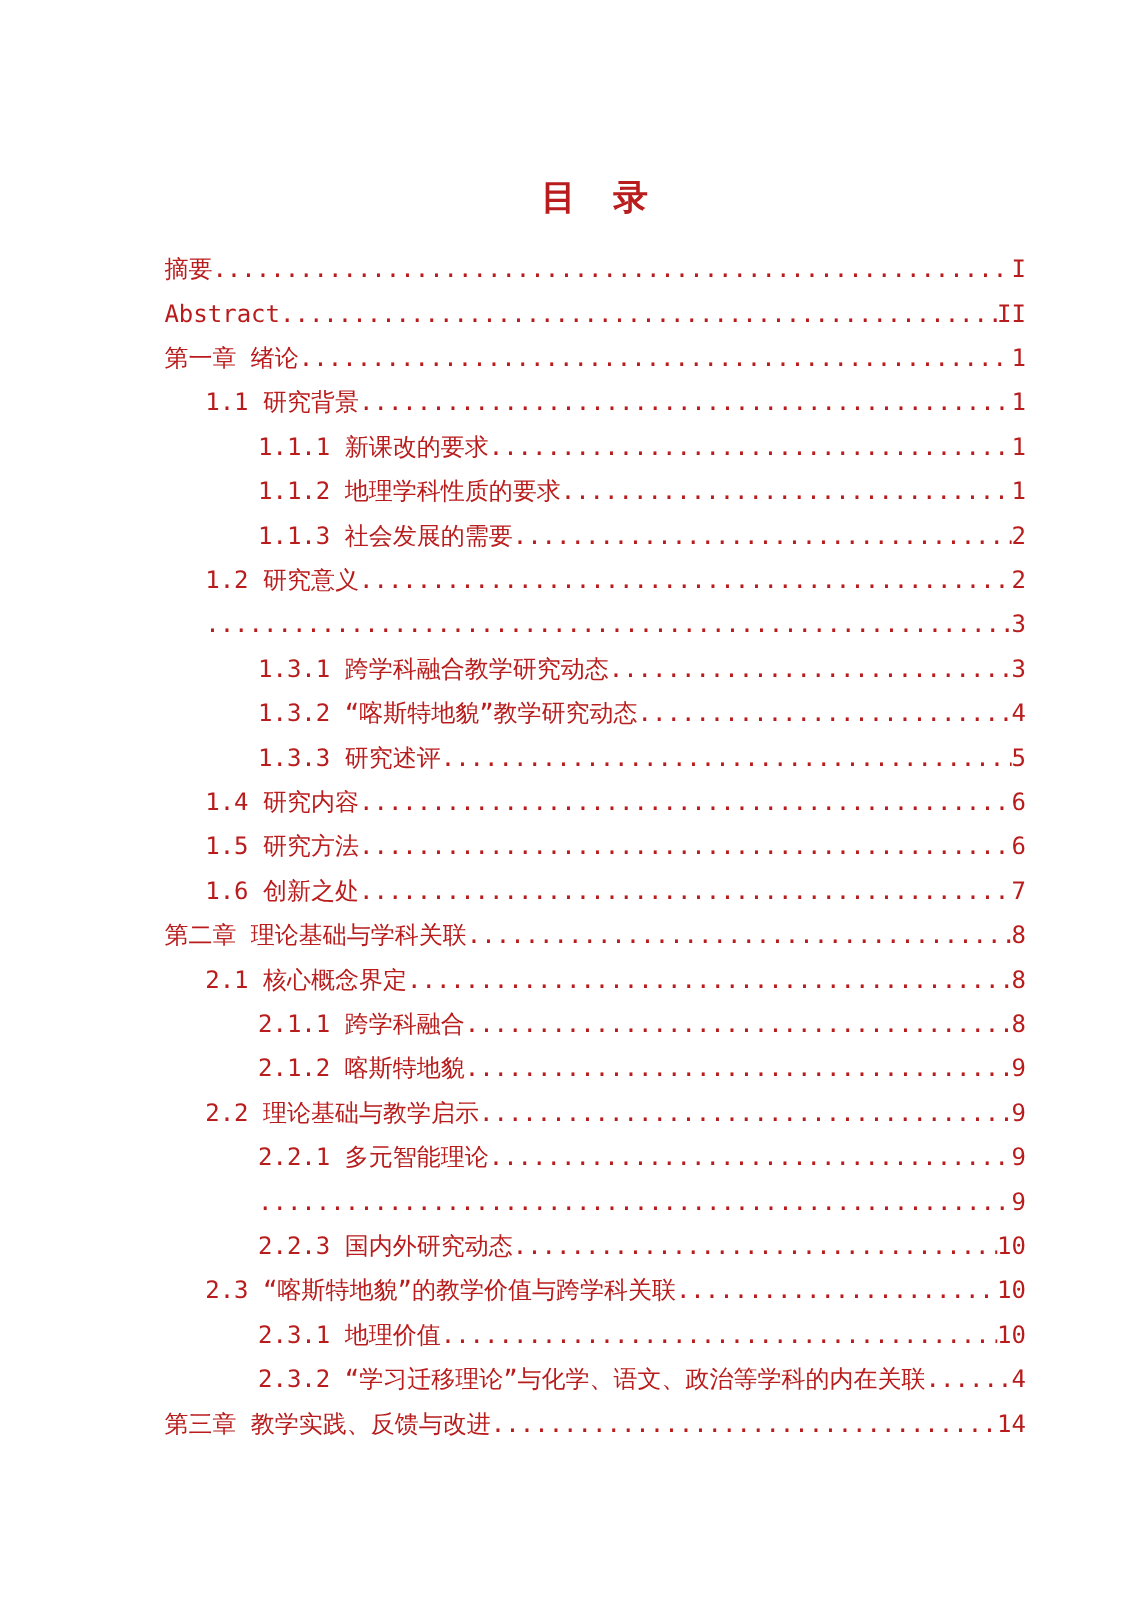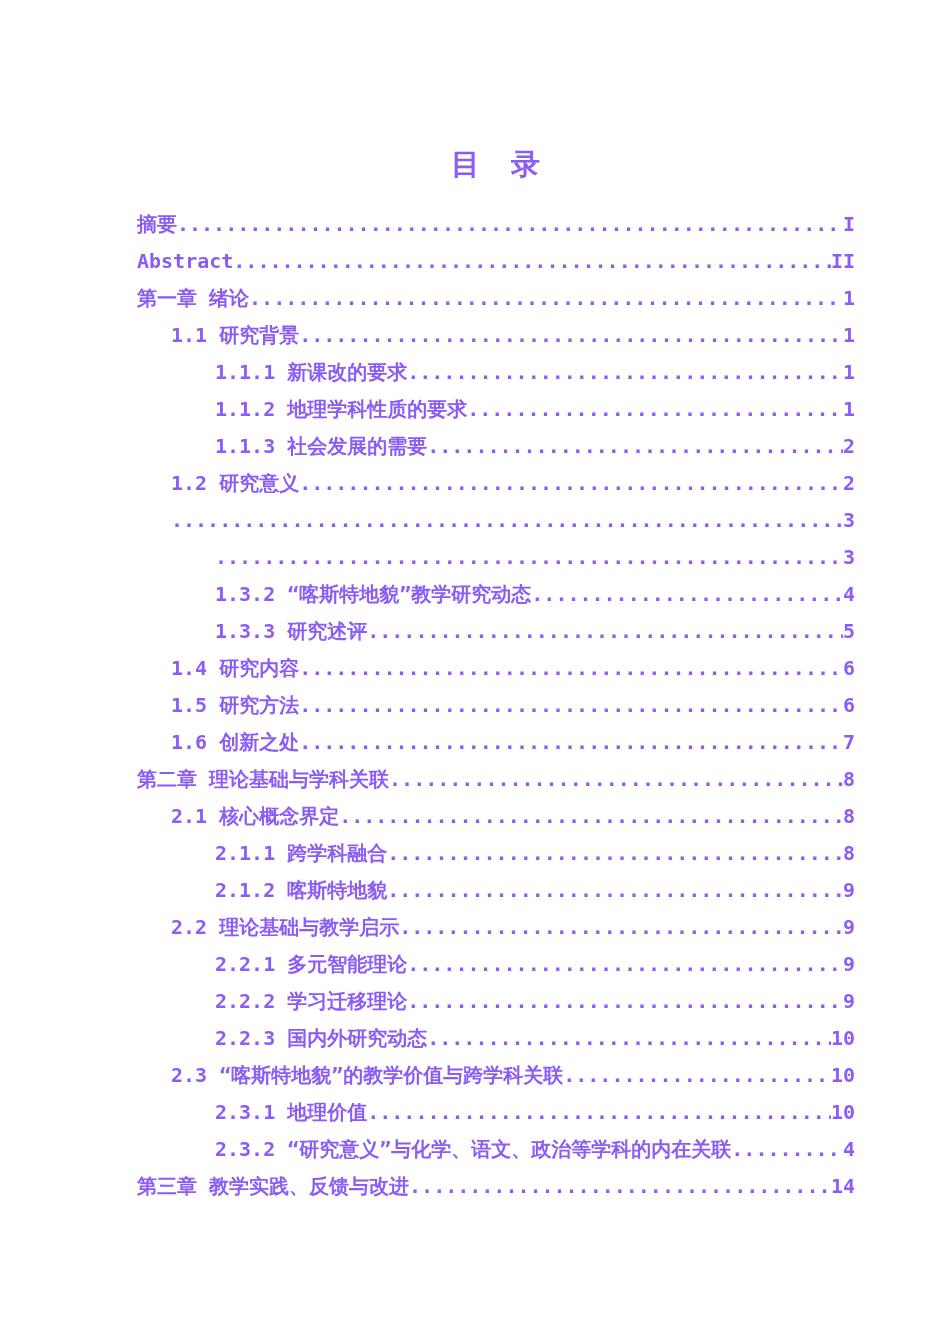--- a/index.html
+++ b/index.html
@@ -5,39 +5,38 @@
   html, body {
     margin: 0;
     padding: 0;
     background: #ffffff;
   }
   .page {
     position: relative;
     width: 950px;
     height: 1344px;
     background: #ffffff;
-    color: #8b5cf6;
+    color: #b91c1c;
     box-sizing: border-box;
     padding: 145px 95px 0 137px;
     font-family: "DejaVu Sans Mono", "Liberation Mono", monospace;
     overflow: hidden;
   }
   .toc-title {
     text-align: center;
     font-weight: bold;
     font-size: 29px;
     line-height: 38px;
     height: 38px;
     margin: 0 0 23px 0;
     white-space: pre;
     letter-spacing: 1px;
   }
   .entries {
     width: 100%;
-    font-weight: bold;
   }
   .entry {
     display: flex;
     align-items: baseline;
     height: 37px;
     line-height: 37px;
     font-size: 20px;
     white-space: nowrap;
     overflow: hidden;
   }
@@ -102,20 +101,21 @@
       <div class="entry level-1">
         <span class="label">1.2 研究意义</span>
         <span class="dots">....................................................................................................................................................................................................................................................................</span>
         <span class="pagenum">2</span>
       </div>
       <div class="entry level-1">
         <span class="dots">....................................................................................................................................................................................................................................................................</span>
         <span class="pagenum">3</span>
       </div>
       <div class="entry level-2">
+        <span class="label">1.3.1 跨学科融合教学研究动态</span>
         <span class="dots">....................................................................................................................................................................................................................................................................</span>
         <span class="pagenum">3</span>
       </div>
       <div class="entry level-2">
         <span class="label">1.3.2 “喀斯特地貌”教学研究动态</span>
         <span class="dots">....................................................................................................................................................................................................................................................................</span>
         <span class="pagenum">4</span>
       </div>
       <div class="entry level-2">
         <span class="label">1.3.3 研究述评</span>
@@ -161,41 +161,40 @@
         <span class="label">2.2 理论基础与教学启示</span>
         <span class="dots">....................................................................................................................................................................................................................................................................</span>
         <span class="pagenum">9</span>
       </div>
       <div class="entry level-2">
         <span class="label">2.2.1 多元智能理论</span>
         <span class="dots">....................................................................................................................................................................................................................................................................</span>
         <span class="pagenum">9</span>
       </div>
       <div class="entry level-2">
-        <span class="label">2.2.2 学习迁移理论</span>
         <span class="dots">....................................................................................................................................................................................................................................................................</span>
         <span class="pagenum">9</span>
       </div>
       <div class="entry level-2">
         <span class="label">2.2.3 国内外研究动态</span>
         <span class="dots">....................................................................................................................................................................................................................................................................</span>
         <span class="pagenum">10</span>
       </div>
       <div class="entry level-1">
         <span class="label">2.3 “喀斯特地貌”的教学价值与跨学科关联</span>
         <span class="dots">....................................................................................................................................................................................................................................................................</span>
         <span class="pagenum">10</span>
       </div>
       <div class="entry level-2">
         <span class="label">2.3.1 地理价值</span>
         <span class="dots">....................................................................................................................................................................................................................................................................</span>
         <span class="pagenum">10</span>
       </div>
       <div class="entry level-2">
-        <span class="label">2.3.2 “研究意义”与化学、语文、政治等学科的内在关联</span>
+        <span class="label">2.3.2 “学习迁移理论”与化学、语文、政治等学科的内在关联</span>
         <span class="dots">....................................................................................................................................................................................................................................................................</span>
         <span class="pagenum">4</span>
       </div>
       <div class="entry level-0">
         <span class="label">第三章 教学实践、反馈与改进</span>
         <span class="dots">....................................................................................................................................................................................................................................................................</span>
         <span class="pagenum">14</span>
       </div>
     </div>
 </div>

